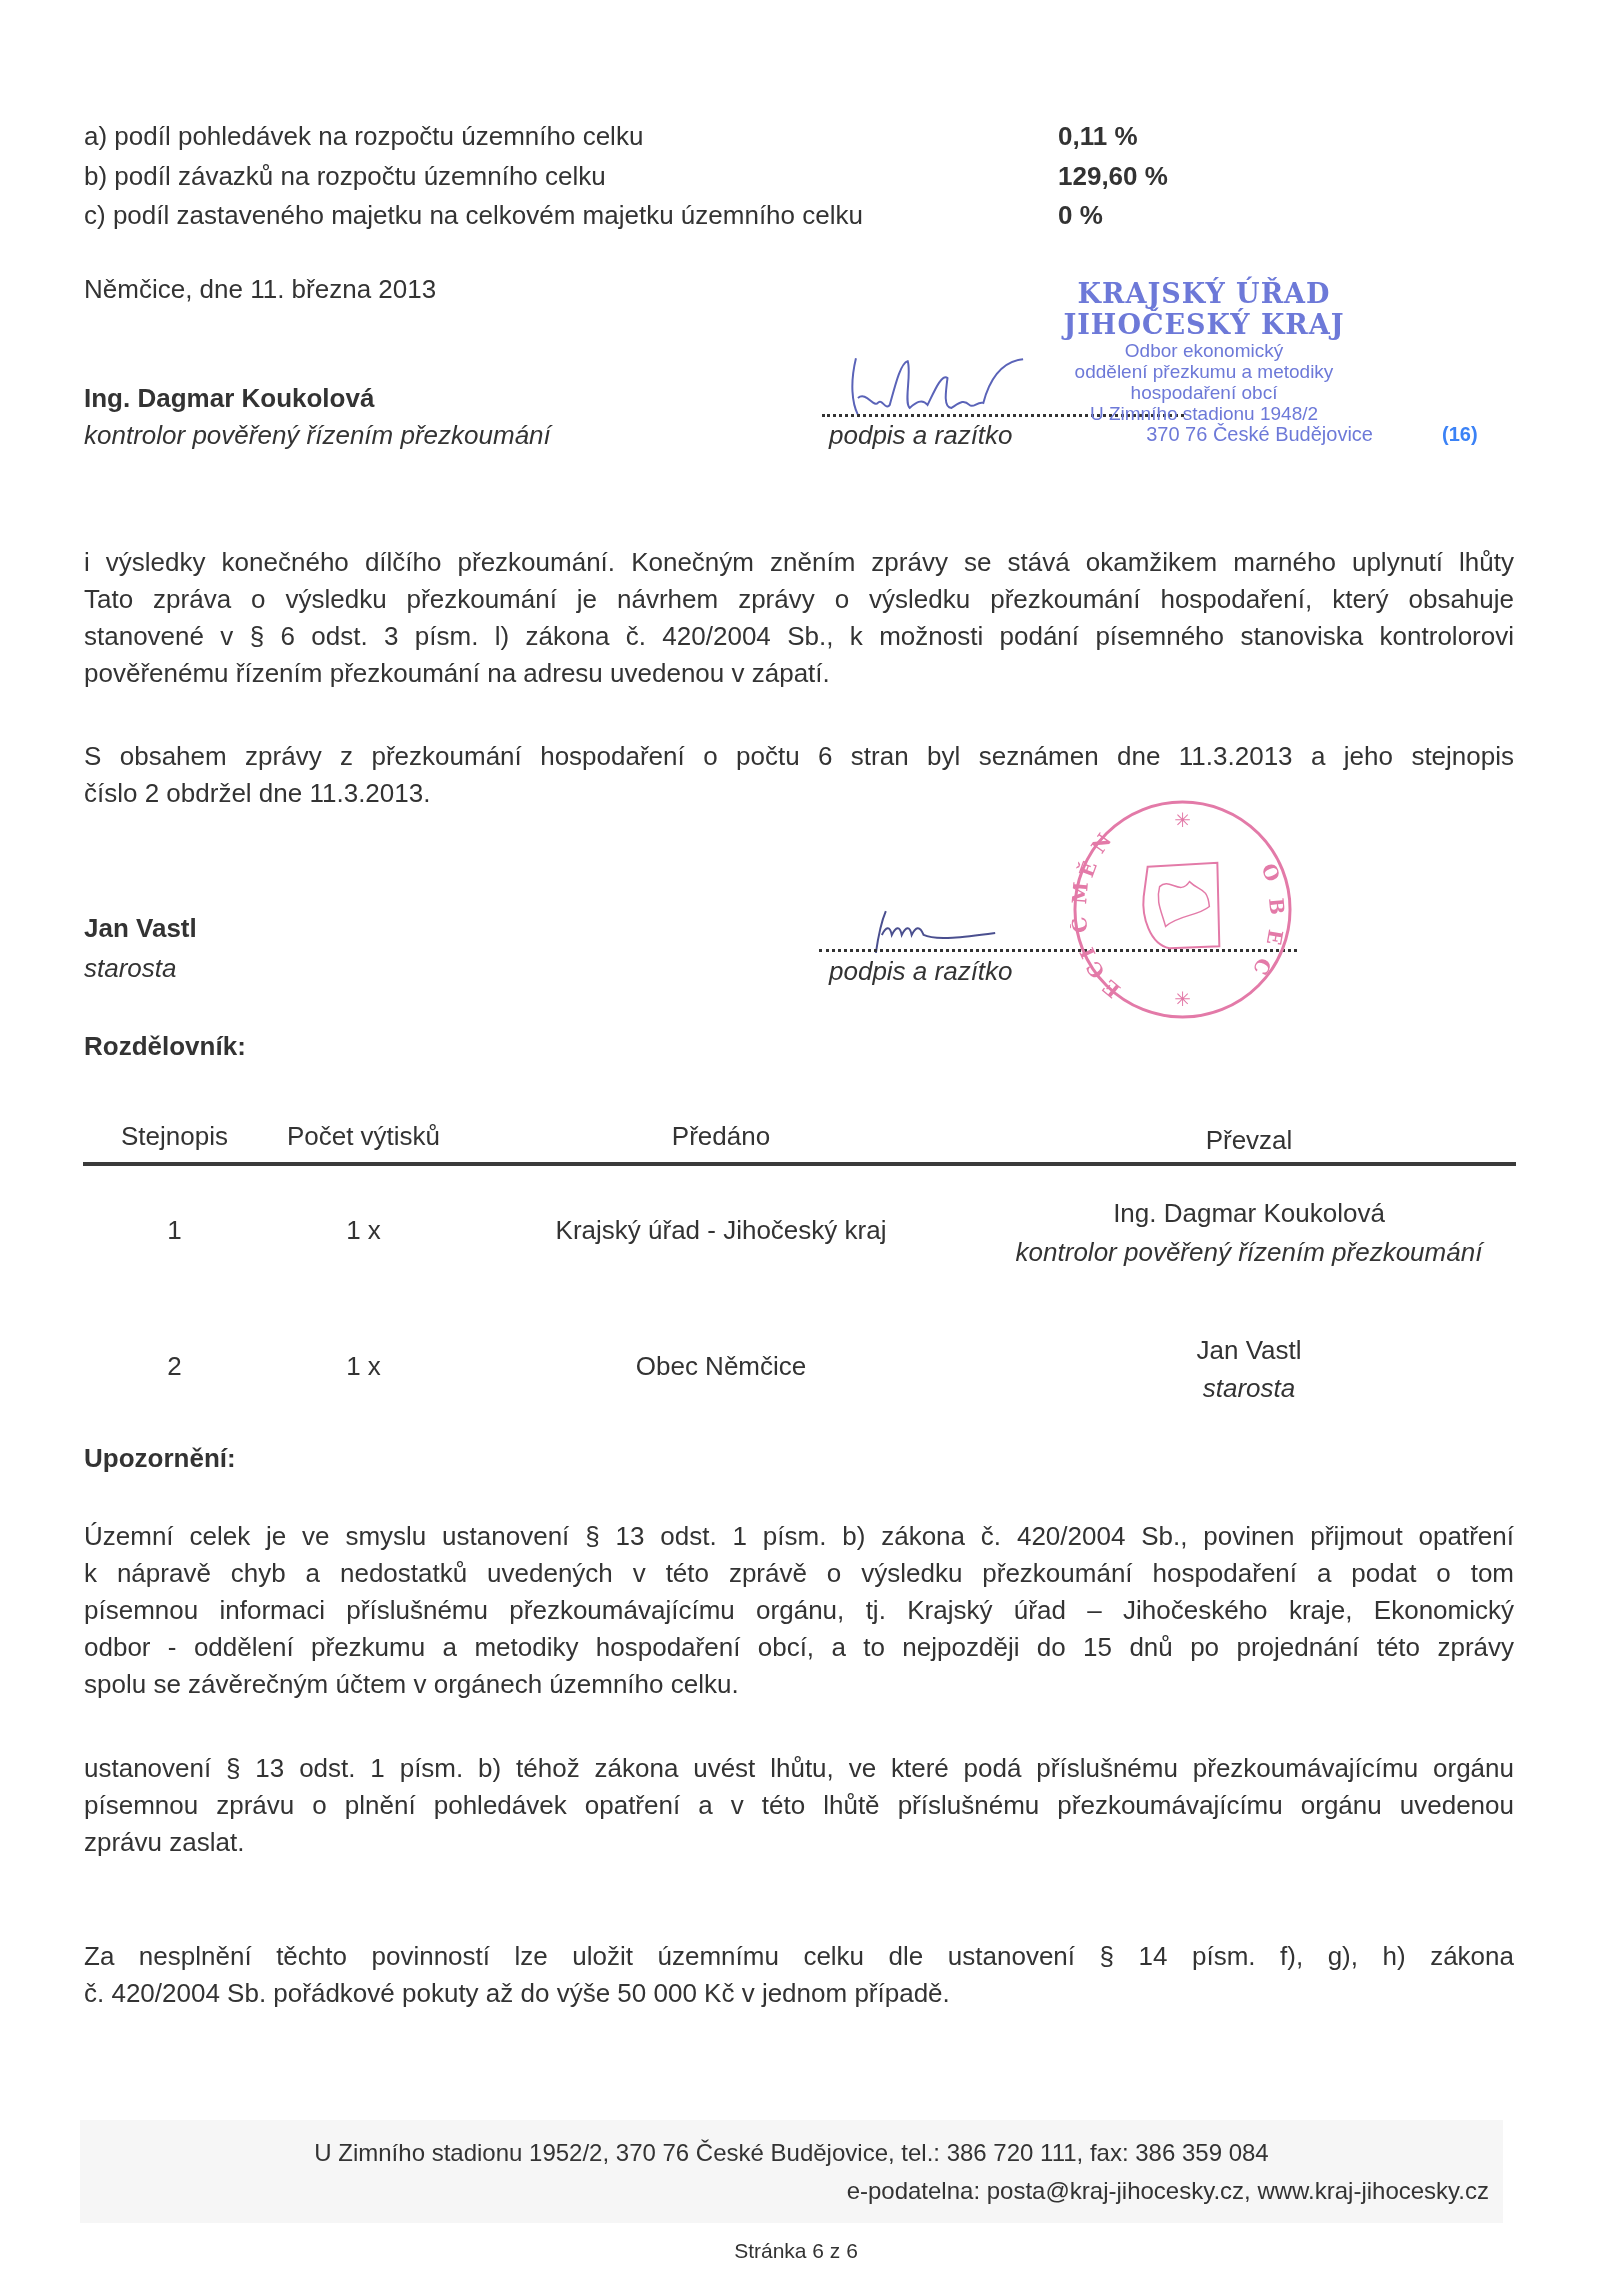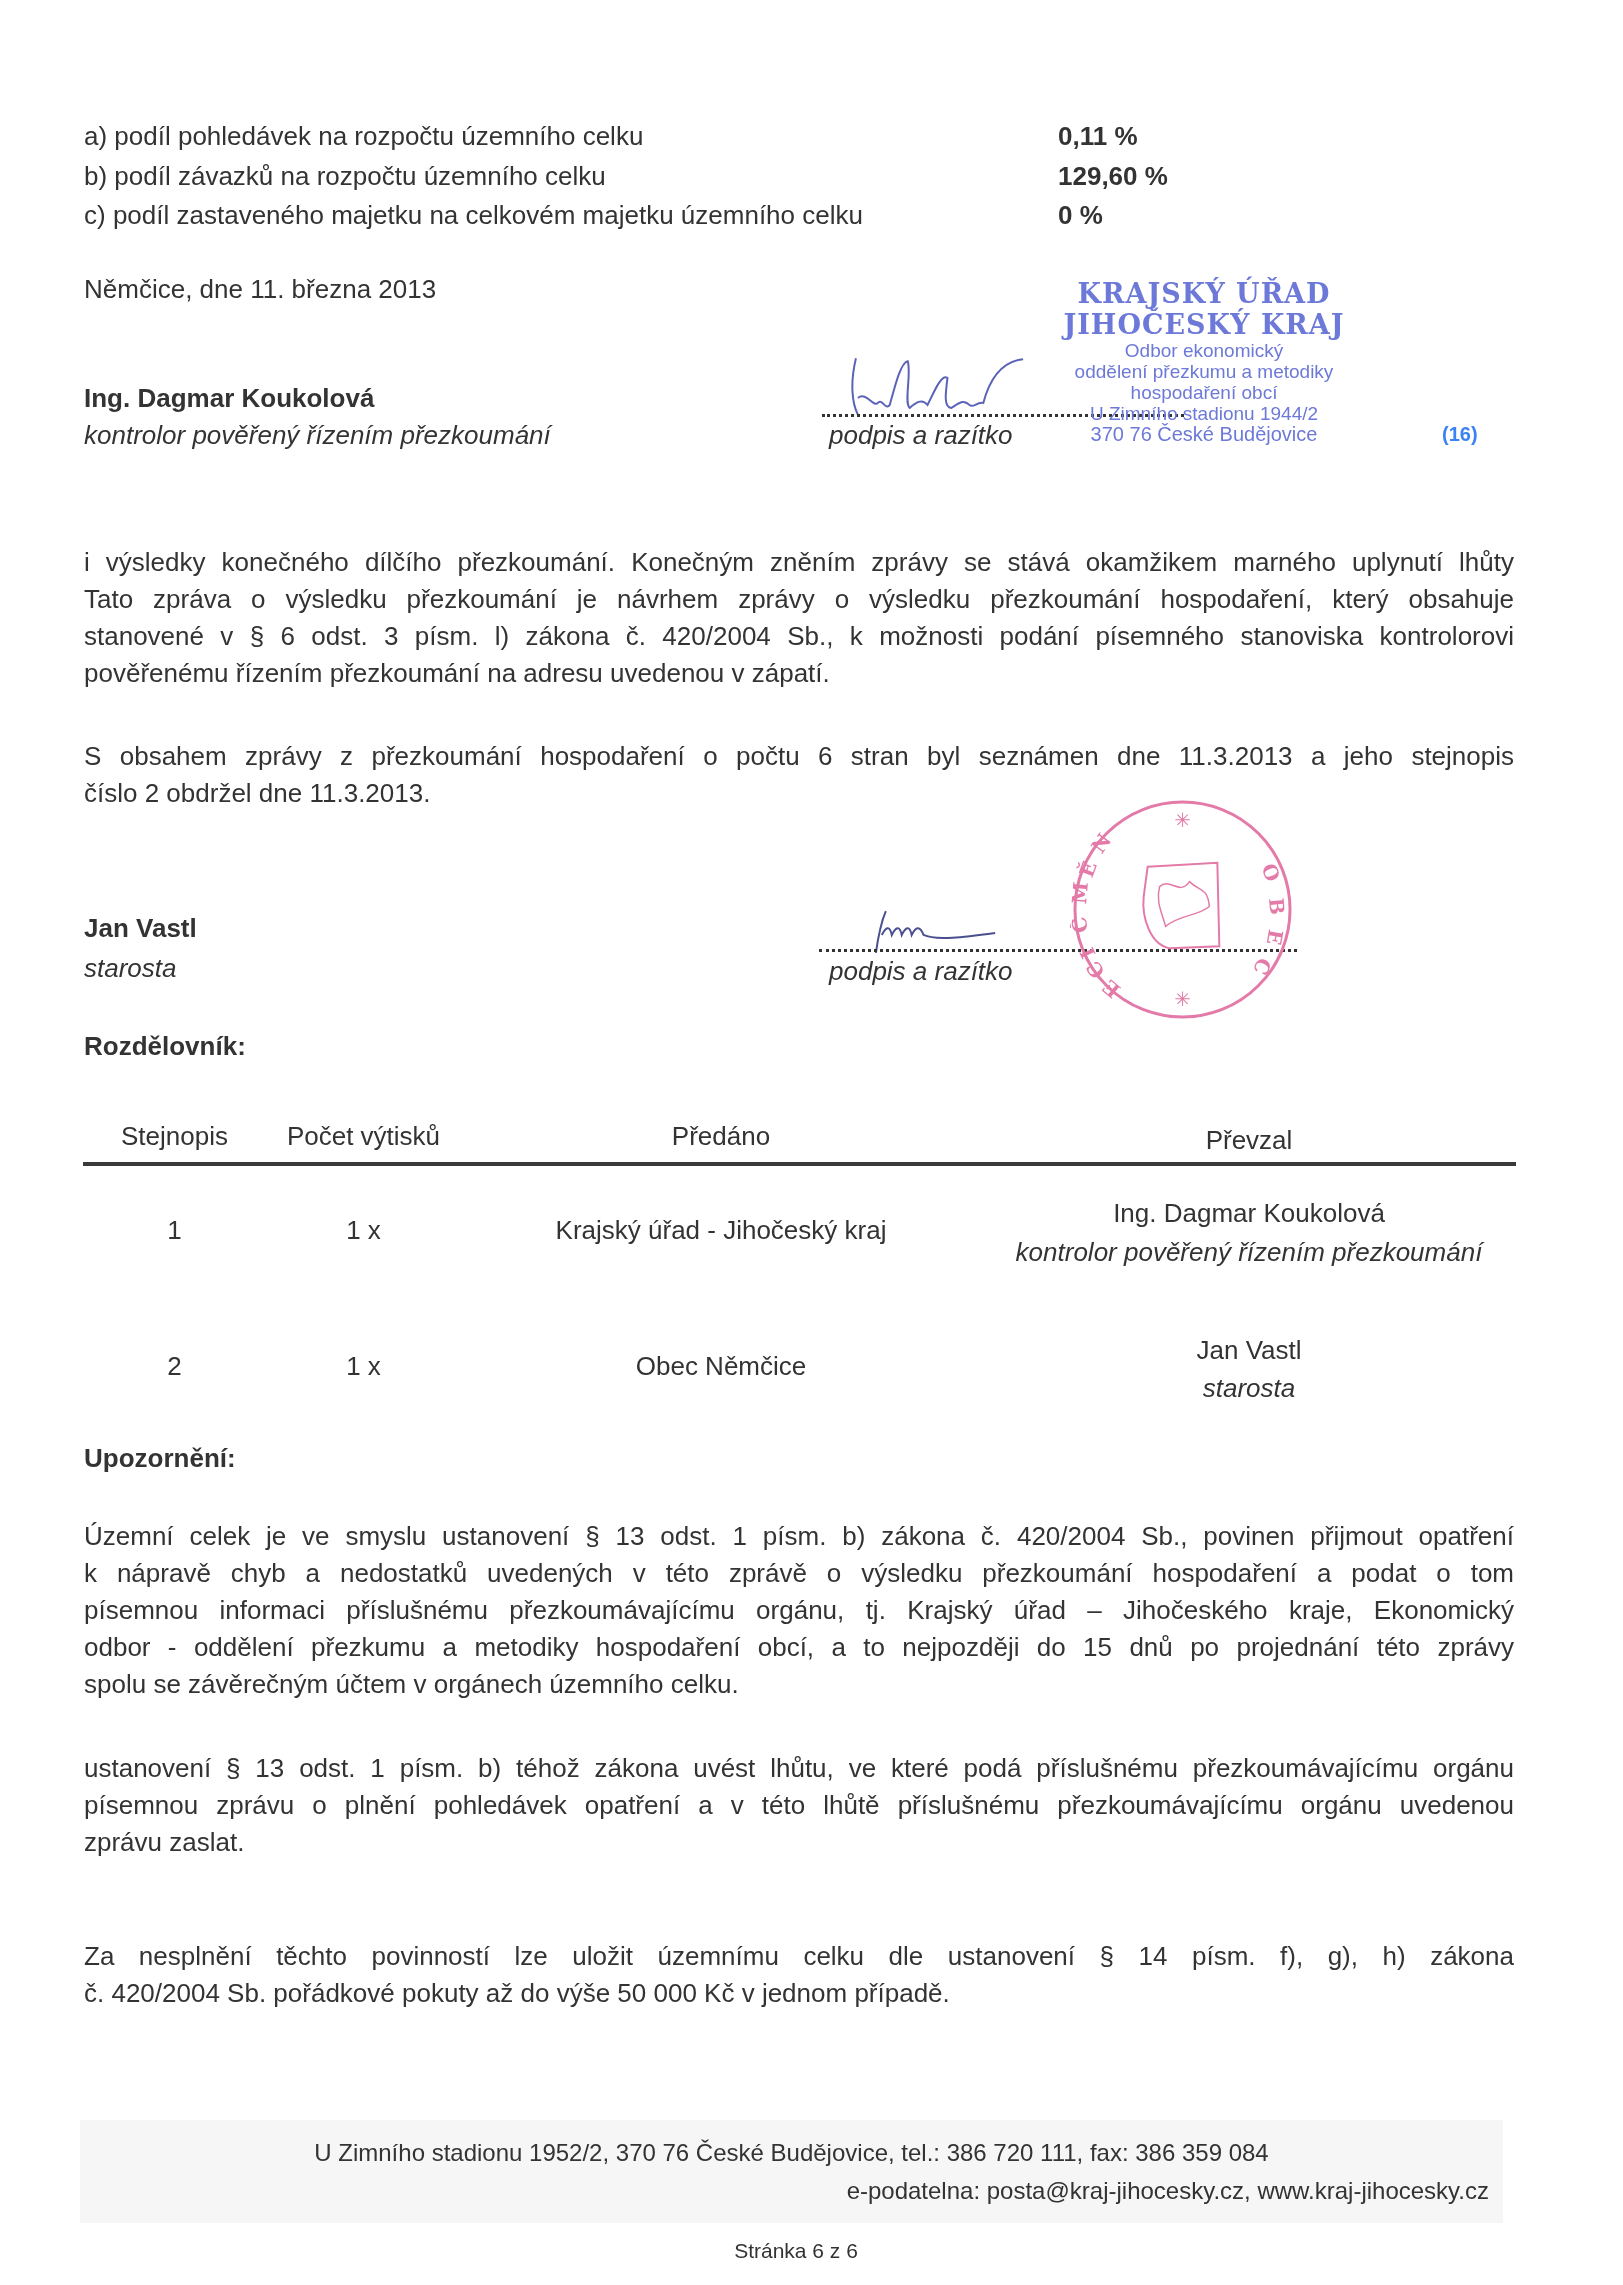--- a/index.html
+++ b/index.html
@@ -40,22 +40,22 @@
 </svg>
 <div class="dots" style="left:822px;top:414px;width:362px;"></div>
 <div class="abs t i" style="left:829px;top:420px;">podpis a razítko</div>
 
 <div class="stampb" style="top:278px;">
   <div class="big">KRAJSKÝ ÚŘAD</div>
   <div class="big">JIHOČESKÝ KRAJ</div>
   <div class="sm">Odbor ekonomický</div>
   <div class="sm">oddělení přezkumu a metodiky</div>
   <div class="sm">hospodaření obcí</div>
-  <div class="sm">U Zimního stadionu 1944/2</div>
-  <div class="sm" style="font-size:20px;">370 76  České Budějovice</div>
+  <div class="sm">U Zimního stadionu 1948/2</div>
+  <div class="sm" style="font-size:20px;text-align:right;">370 76  České Budějovice</div>
 </div>
 <div class="abs" style="left:1442px;top:423px;font-size:20px;font-weight:bold;color:#3b82f6;">(16)</div>
 
 <div class="para" style="top:544px;">
   <span class="ln">i výsledky konečného dílčího přezkoumání. Konečným zněním zprávy se stává okamžikem marného uplynutí lhůty</span>
   <span class="ln">Tato zpráva o výsledku přezkoumání je návrhem zprávy o výsledku přezkoumání hospodaření, který obsahuje</span>
   <span class="ln">stanovené v § 6 odst. 3 písm. l) zákona č. 420/2004 Sb., k možnosti podání písemného stanoviska kontrolorovi</span>
   <span class="ln last">pověřenému řízením přezkoumání na adresu uvedenou v zápatí.</span>
 </div>
 

